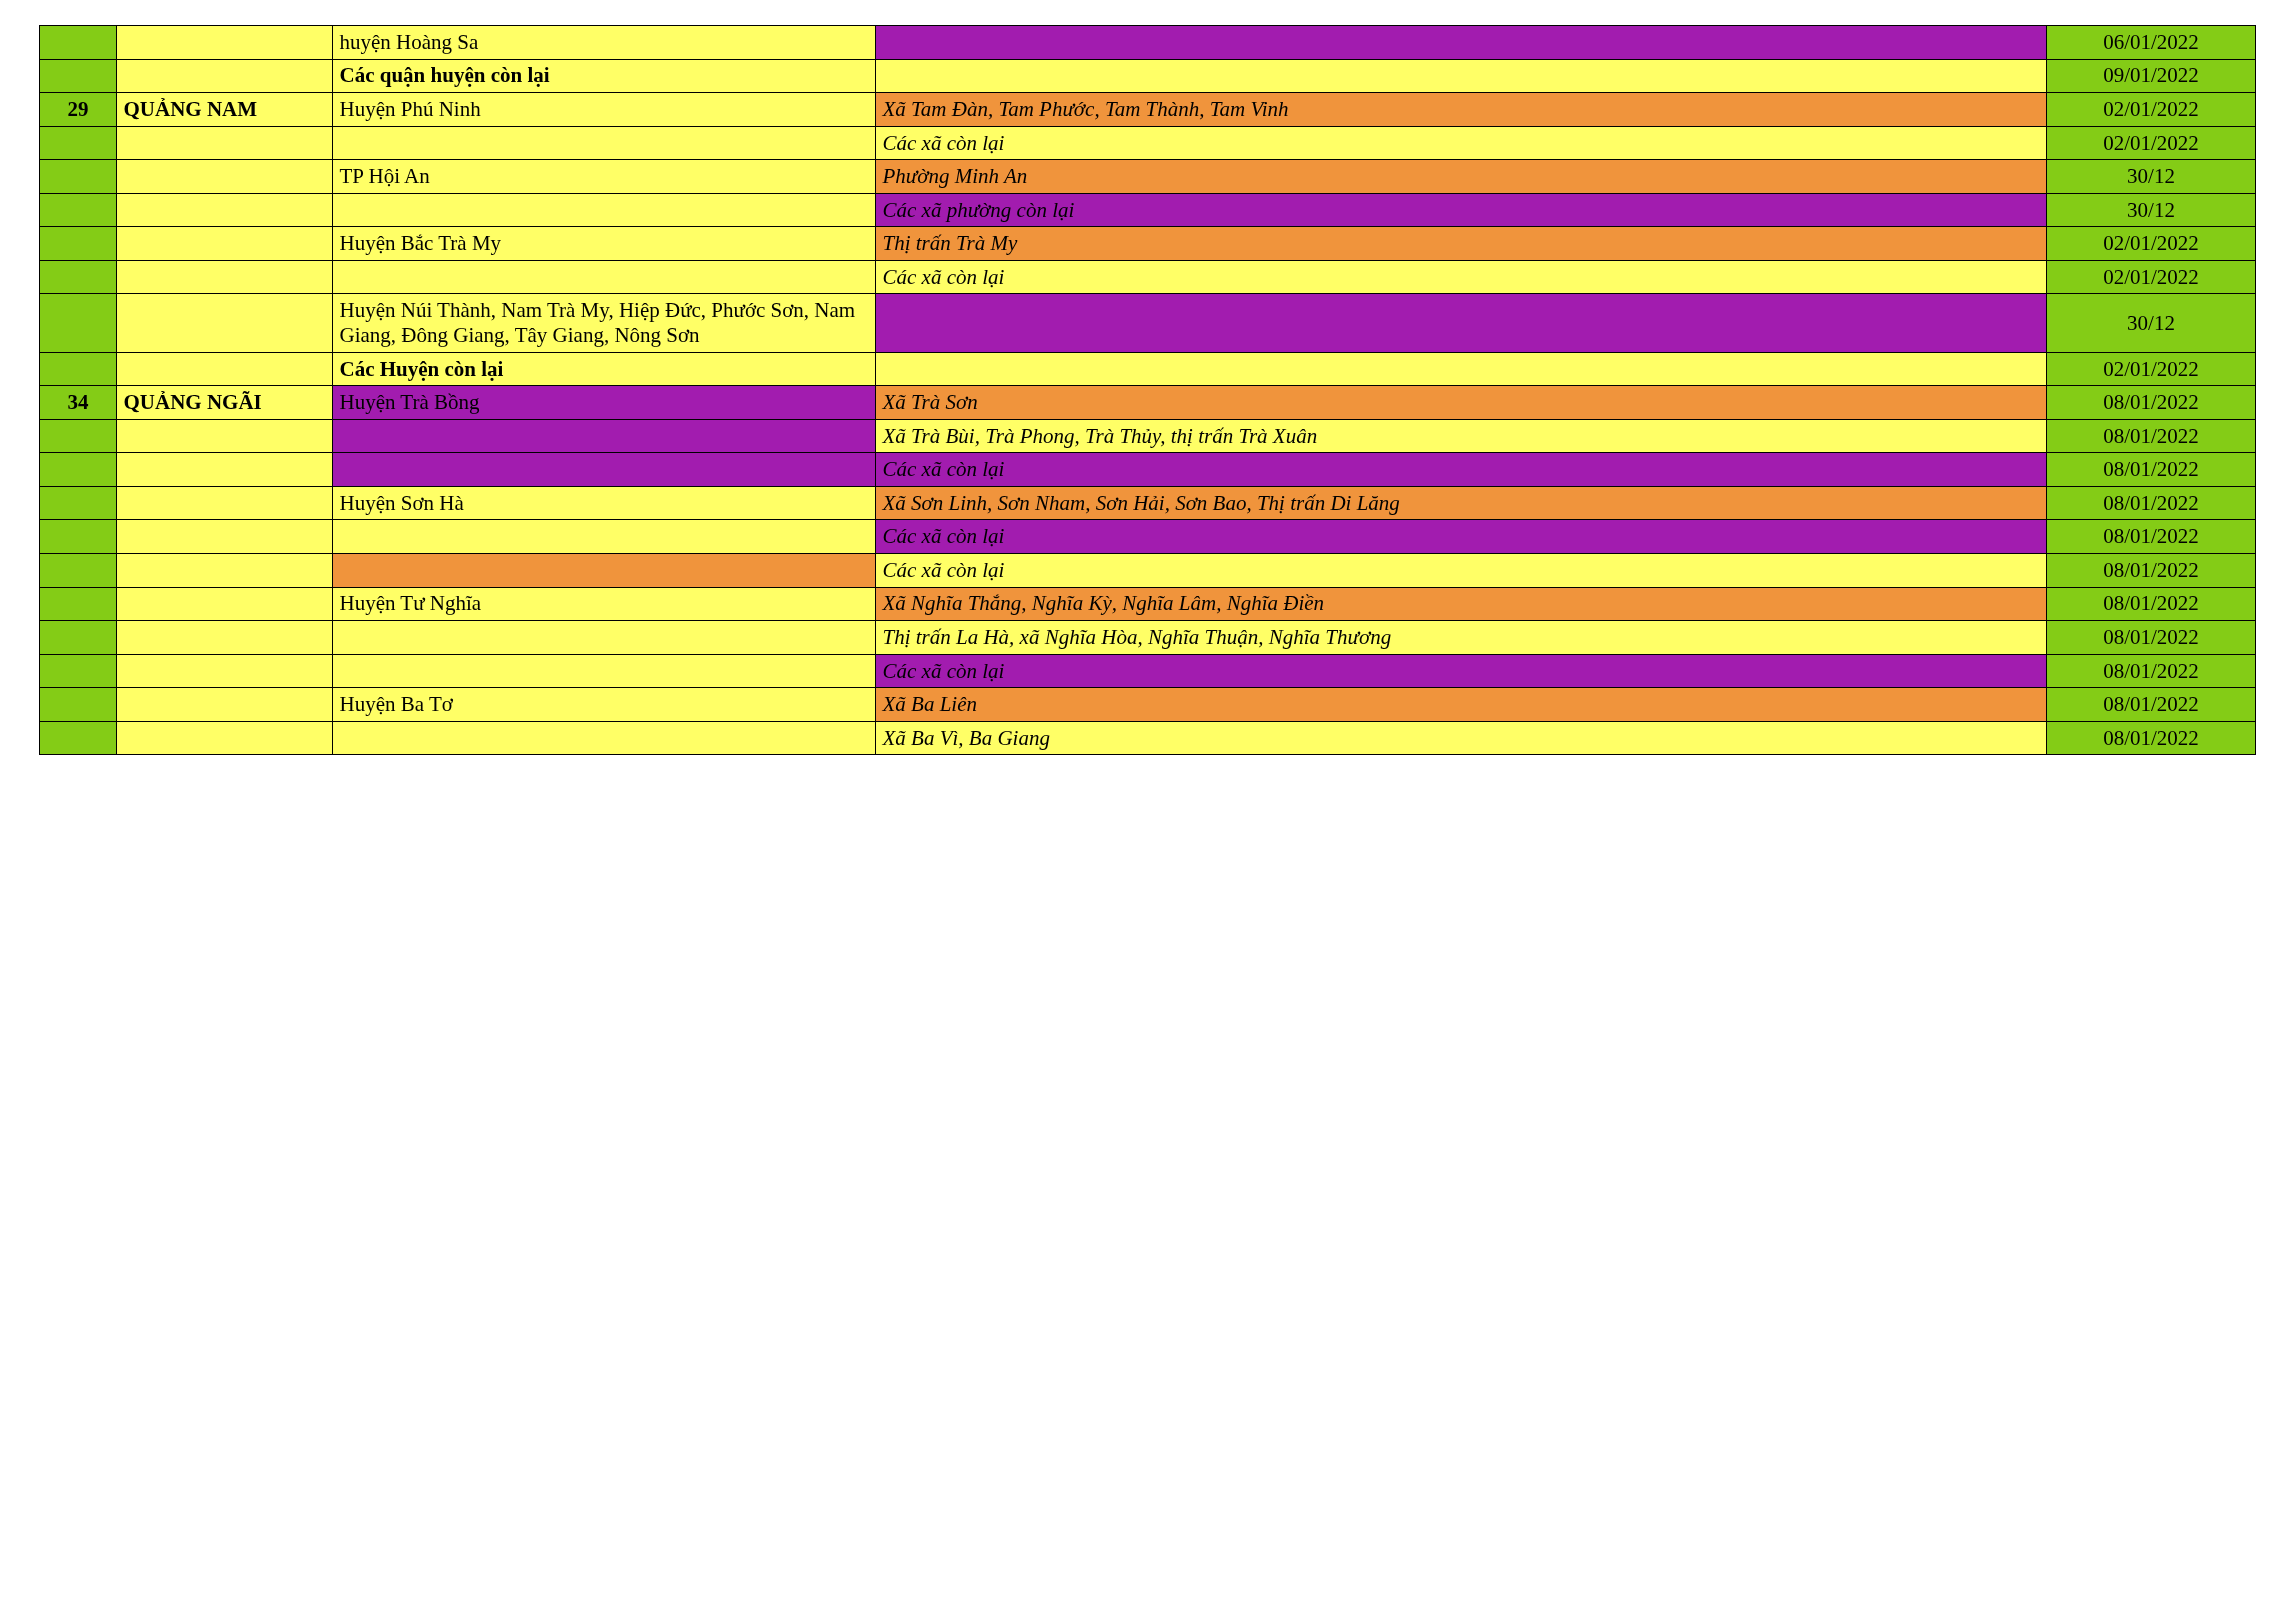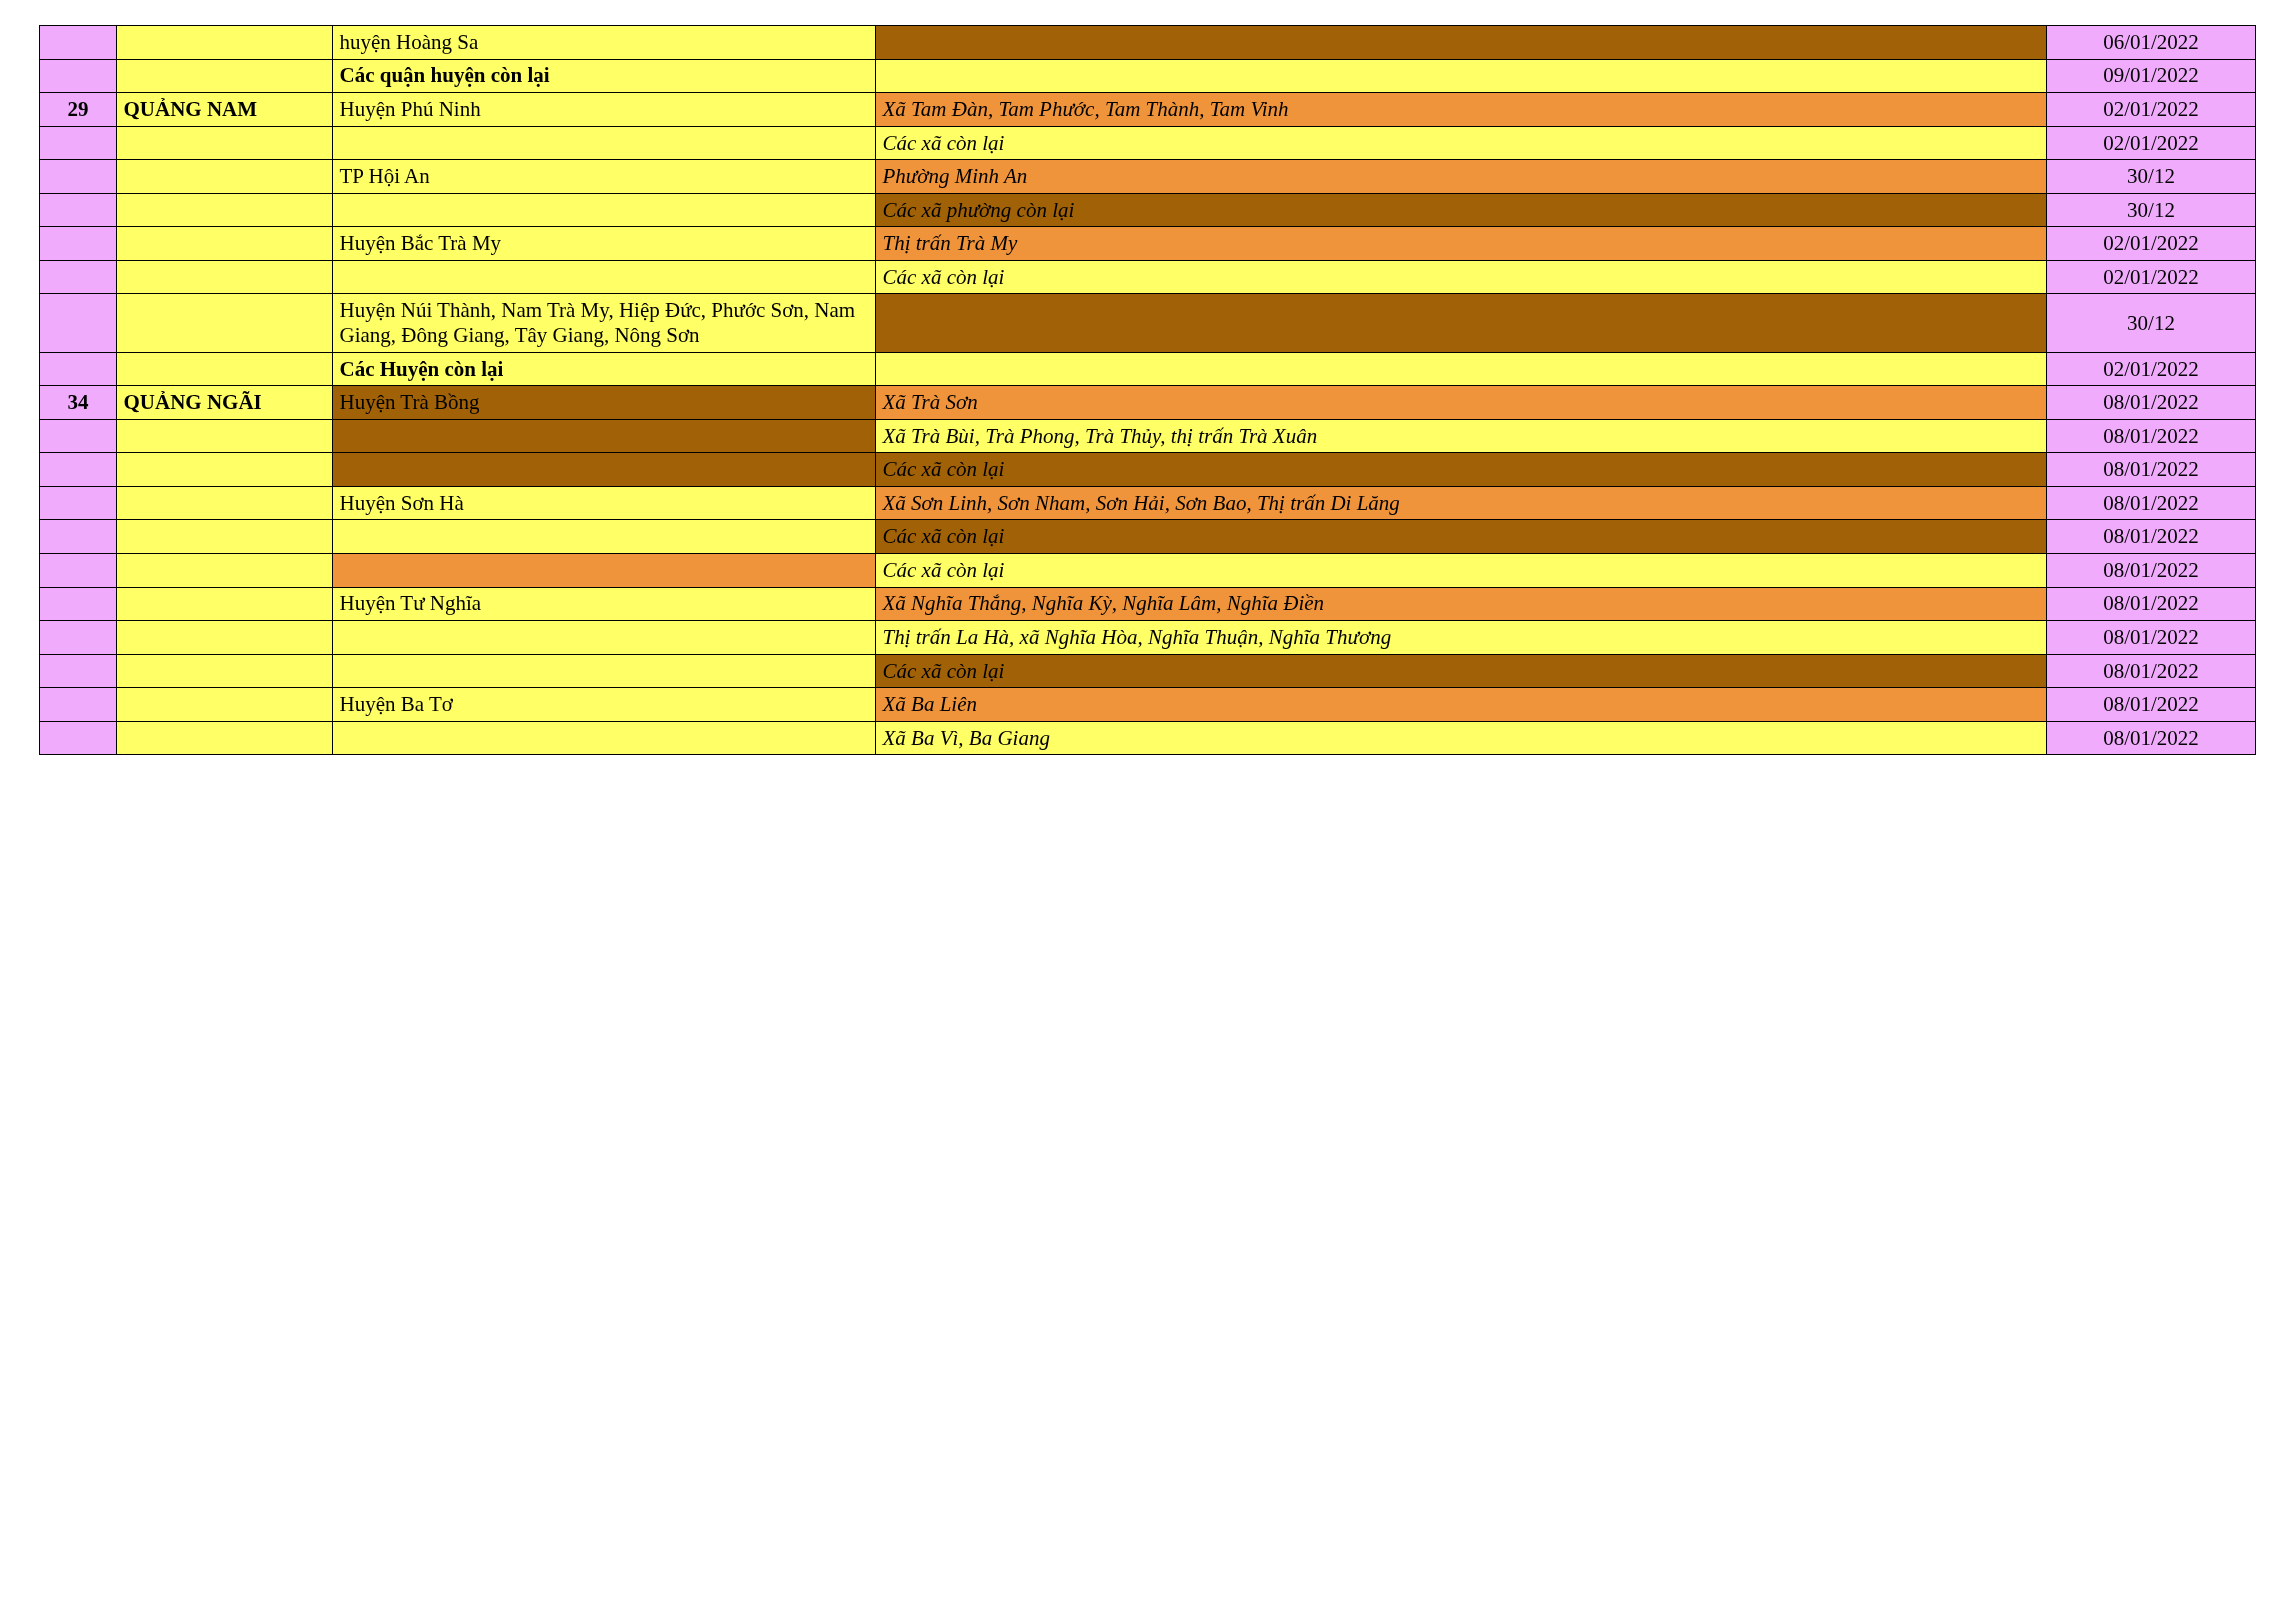--- a/index.html
+++ b/index.html
@@ -34,23 +34,23 @@
     color: #000000;
     overflow: hidden;
   }
   col.c-idx { width: 77px; }
   col.c-prov { width: 216px; }
   col.c-dist { width: 543px; }
   col.c-ward { width: 1171px; }
   col.c-date { width: 209px; }
 
   .bg-yellow { background: #ffff66; }
-  .bg-green  { background: #a16207; }
+  .bg-green  { background: #a21caf; }
   .bg-orange { background: #f0943c; }
-  .bg-white  { background: #f0abfc; }
+  .bg-white  { background: #84cc16; }
 
   .cell-idx {
     text-align: center;
     font-weight: bold;
     font-size: 22px;
   }
   .cell-prov {
     font-weight: bold;
     font-size: 21.6px;
     line-height: 1.15;

